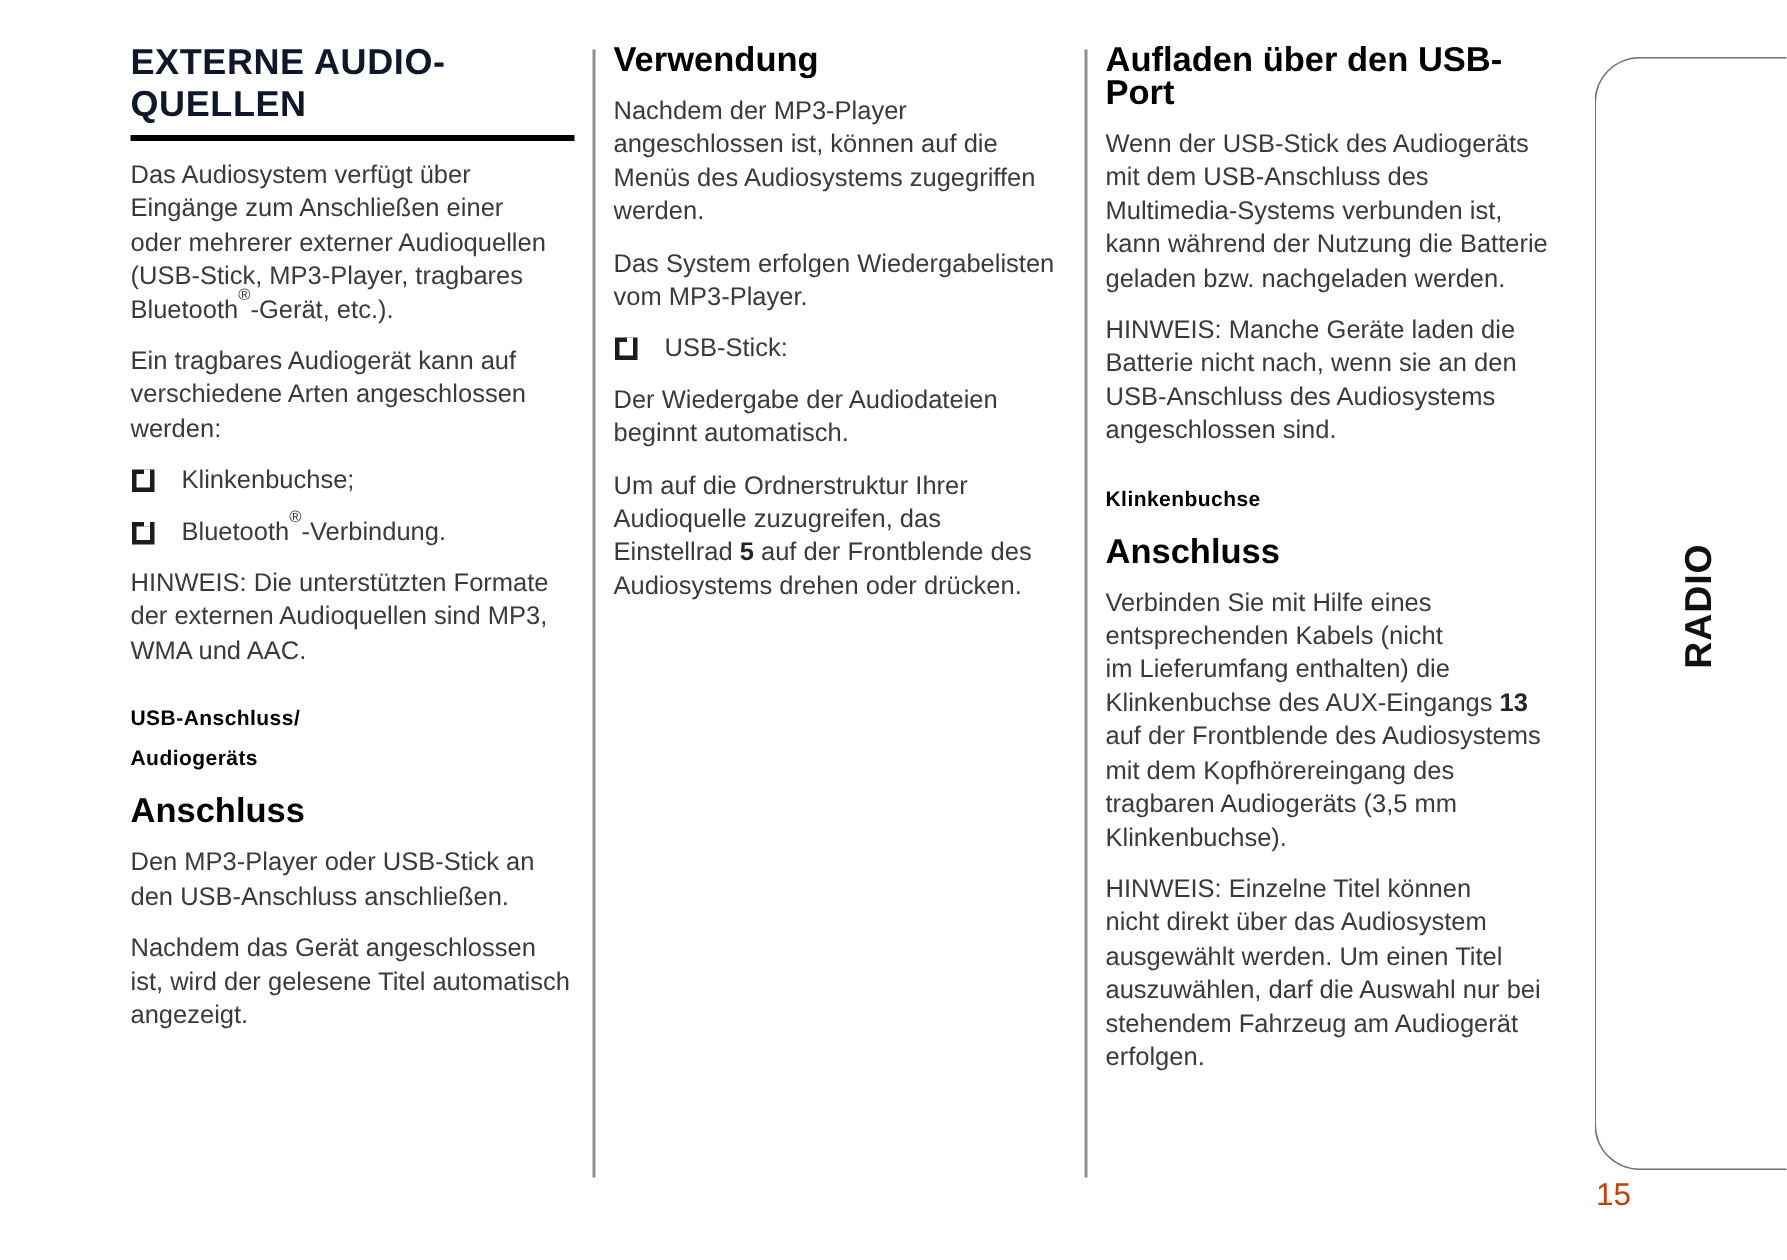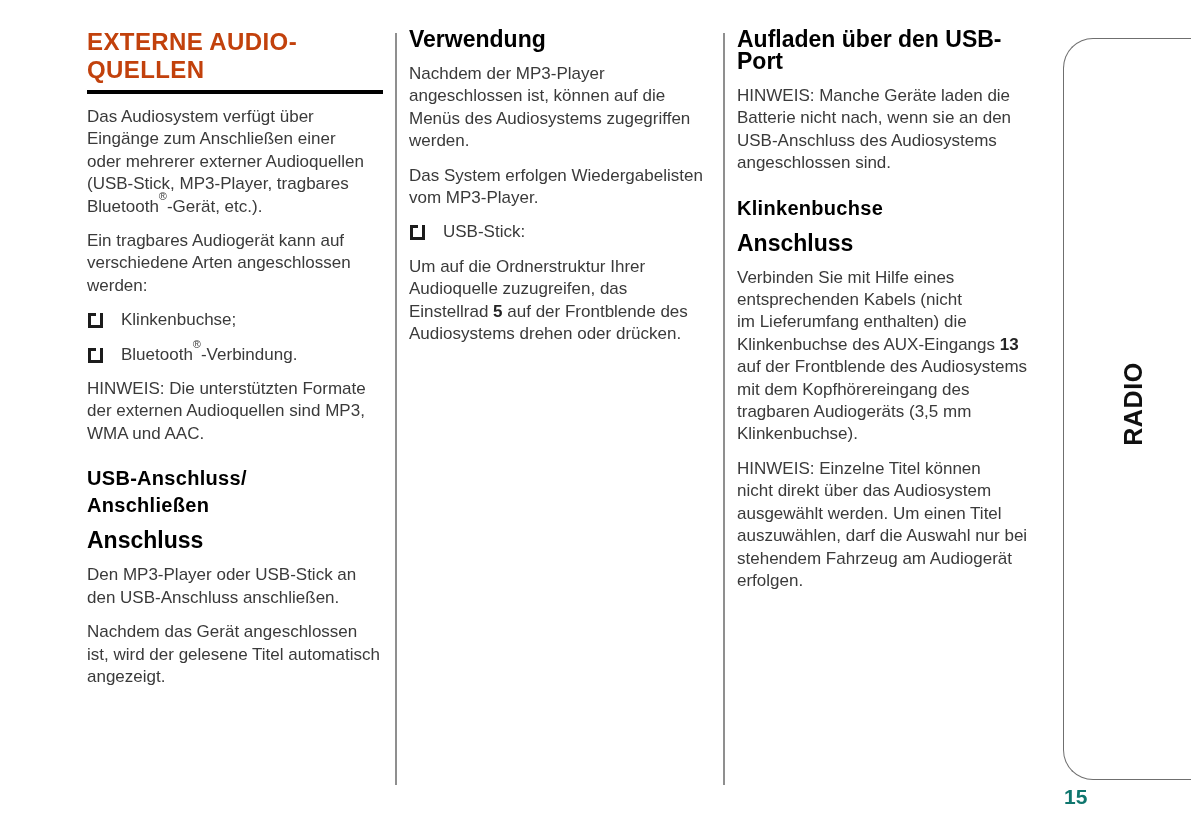--- a/index.html
+++ b/index.html
@@ -9,27 +9,27 @@
     -webkit-font-smoothing:antialiased;
   }
   .col { position:absolute; top:28px; width:304px; color:#3a3a3a; font-size:17px; line-height:22.4px; }
   .col-1 { left:87px; }
   .col-2 { left:409px; }
   .col-3 { left:737px; }
 
   .col p { white-space:pre-line; margin:0 0 12px 0; }
 
   h1.doc-title {
-    font-size:24px; line-height:28px; font-weight:bold; color:#c2410c;
+    font-size:24px; line-height:28px; font-weight:bold; color:#0f172a;
     letter-spacing:0.4px; white-space:pre-line; margin:0 0 0 0;
   }
   .title-rule { height:4px; background:#000; margin:6px 0 12px 0; width:296px; }
 
   h2.sec-heading {
-    font-size:20px; line-height:27px; font-weight:bold; color:#000;
+    font-size:14px; line-height:27px; font-weight:bold; color:#000;
     letter-spacing:0.3px; white-space:pre-line; margin:20px 0 10px 0;
   }
   h3.sub-heading {
     font-size:23px; line-height:22px; font-weight:bold; color:#000;
     margin:0 0 13px 0; white-space:pre-line;
   }
 
   .bullet-row { display:flex; align-items:flex-start; margin:0 0 12px 0; }
   .bullet-square {
     flex:none; width:9px; height:9px; border:3px solid #1c1c1c;
@@ -52,21 +52,21 @@
     border:1.5px solid #6f6f6f; border-right:none;
     border-radius:30px 0 0 30px; box-sizing:border-box; background:#fff;
   }
   .side-tab-label {
     position:absolute; left:1133px; top:404px;
     transform:translate(-50%,-50%) rotate(-90deg);
     font-size:25px; font-weight:bold; color:#101010; letter-spacing:0.6px; white-space:nowrap;
   }
   .page-number {
     position:absolute; left:1064px; top:785px;
-    font-size:21px; font-weight:bold; color:#0f766e;
+    font-size:21px; font-weight:normal; color:#c2410c;
   }
 </style>
 </head>
 <body>
 
 <div class="col col-1">
   <h1 class="doc-title">EXTERNE AUDIO-
 QUELLEN</h1>
   <div class="title-rule"></div>
 
@@ -87,21 +87,21 @@
   <div class="bullet-row">
     <span class="bullet-square"></span>
     <span class="bullet-text"><span>Bluetooth</span><sup class="reg">®</sup><span>-Verbindung.</span></span>
   </div>
 
   <p>HINWEIS: Die unterstützten Formate
 der externen Audioquellen sind MP3,
 WMA und AAC.</p>
 
   <h2 class="sec-heading">USB-Anschluss/
-Anschließen</h2>
+Audiogeräts</h2>
   <h3 class="sub-heading">Anschluss</h3>
 
   <p>Den MP3-Player oder USB-Stick an
 den USB-Anschluss anschließen.</p>
   <p>Nachdem das Gerät angeschlossen
 ist, wird der gelesene Titel automatisch
 angezeigt.</p>
 </div>
 
 <div class="vdivider vdivider-1"></div>
@@ -115,32 +115,39 @@
 Menüs des Audiosystems zugegriffen
 werden.</p>
   <p>Das System erfolgen Wiedergabelisten
 vom MP3-Player.</p>
 
   <div class="bullet-row">
     <span class="bullet-square"></span>
     <span class="bullet-text">USB-Stick:</span>
   </div>
 
+  <p>Der Wiedergabe der Audiodateien
+beginnt automatisch.</p>
 
   <p><span>Um auf die Ordnerstruktur Ihrer
 Audioquelle zuzugreifen, das
 Einstellrad </span><span class="inline-bold">5</span><span> auf der Frontblende des
 Audiosystems drehen oder drücken.</span></p>
 </div>
 
 <div class="vdivider vdivider-2"></div>
 
 <div class="col col-3">
   <h3 class="sub-heading">Aufladen über den USB-Port</h3>
 
+  <p>Wenn der USB-Stick des Audiogeräts
+mit dem USB-Anschluss des
+Multimedia-Systems verbunden ist,
+kann während der Nutzung die Batterie
+geladen bzw. nachgeladen werden.</p>
   <p>HINWEIS: Manche Geräte laden die
 Batterie nicht nach, wenn sie an den
 USB-Anschluss des Audiosystems
 angeschlossen sind.</p>
 
   <h2 class="sec-heading">Klinkenbuchse</h2>
   <h3 class="sub-heading">Anschluss</h3>
 
   <p><span>Verbinden Sie mit Hilfe eines
 entsprechenden Kabels (nicht

